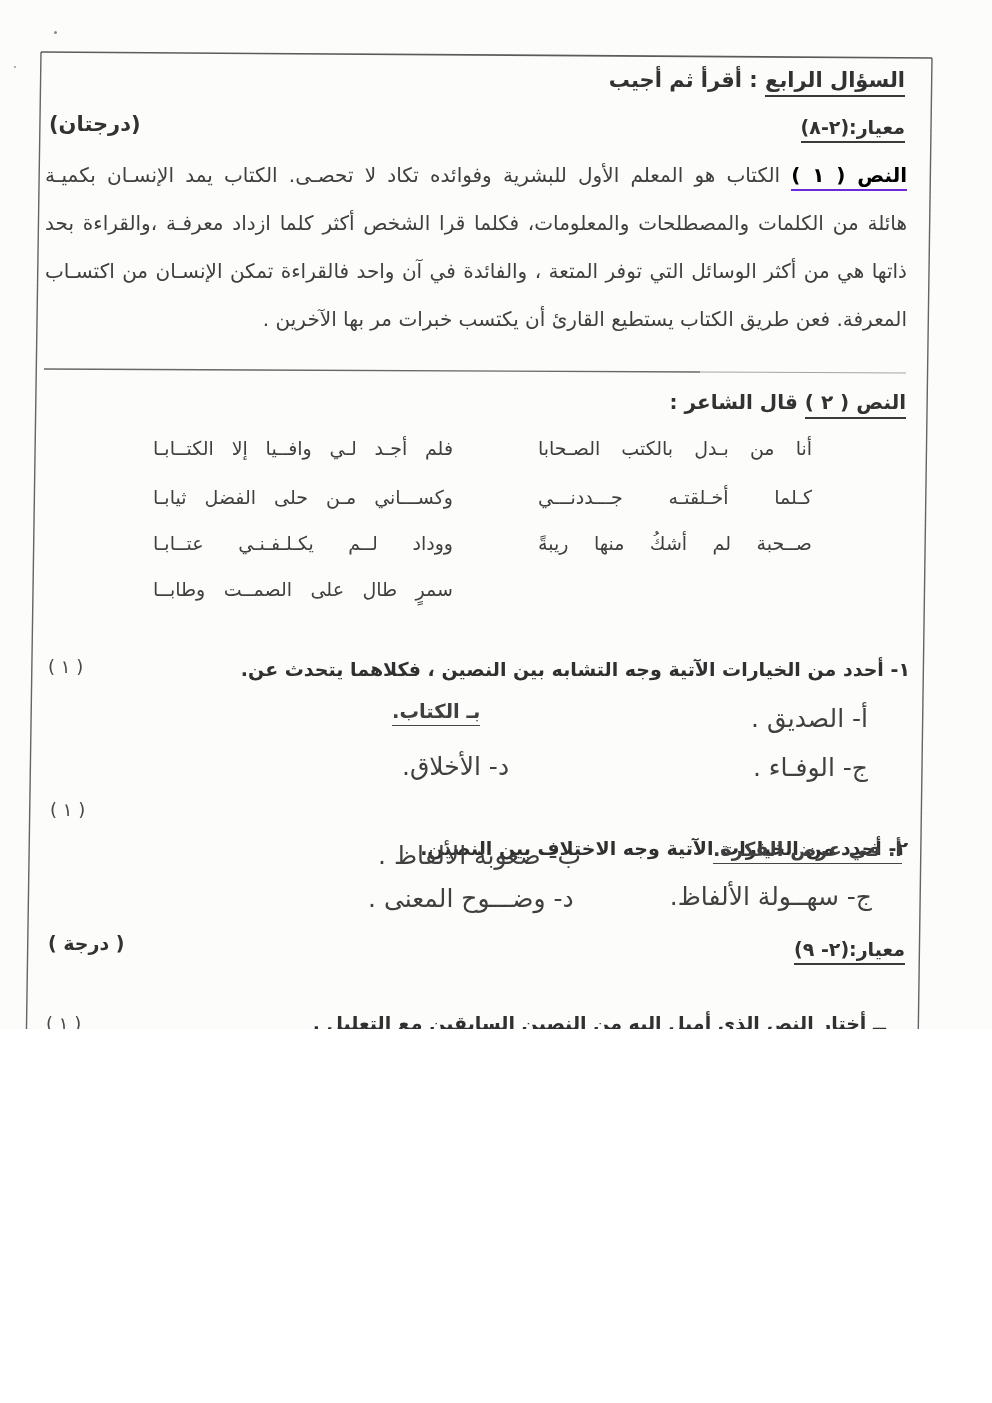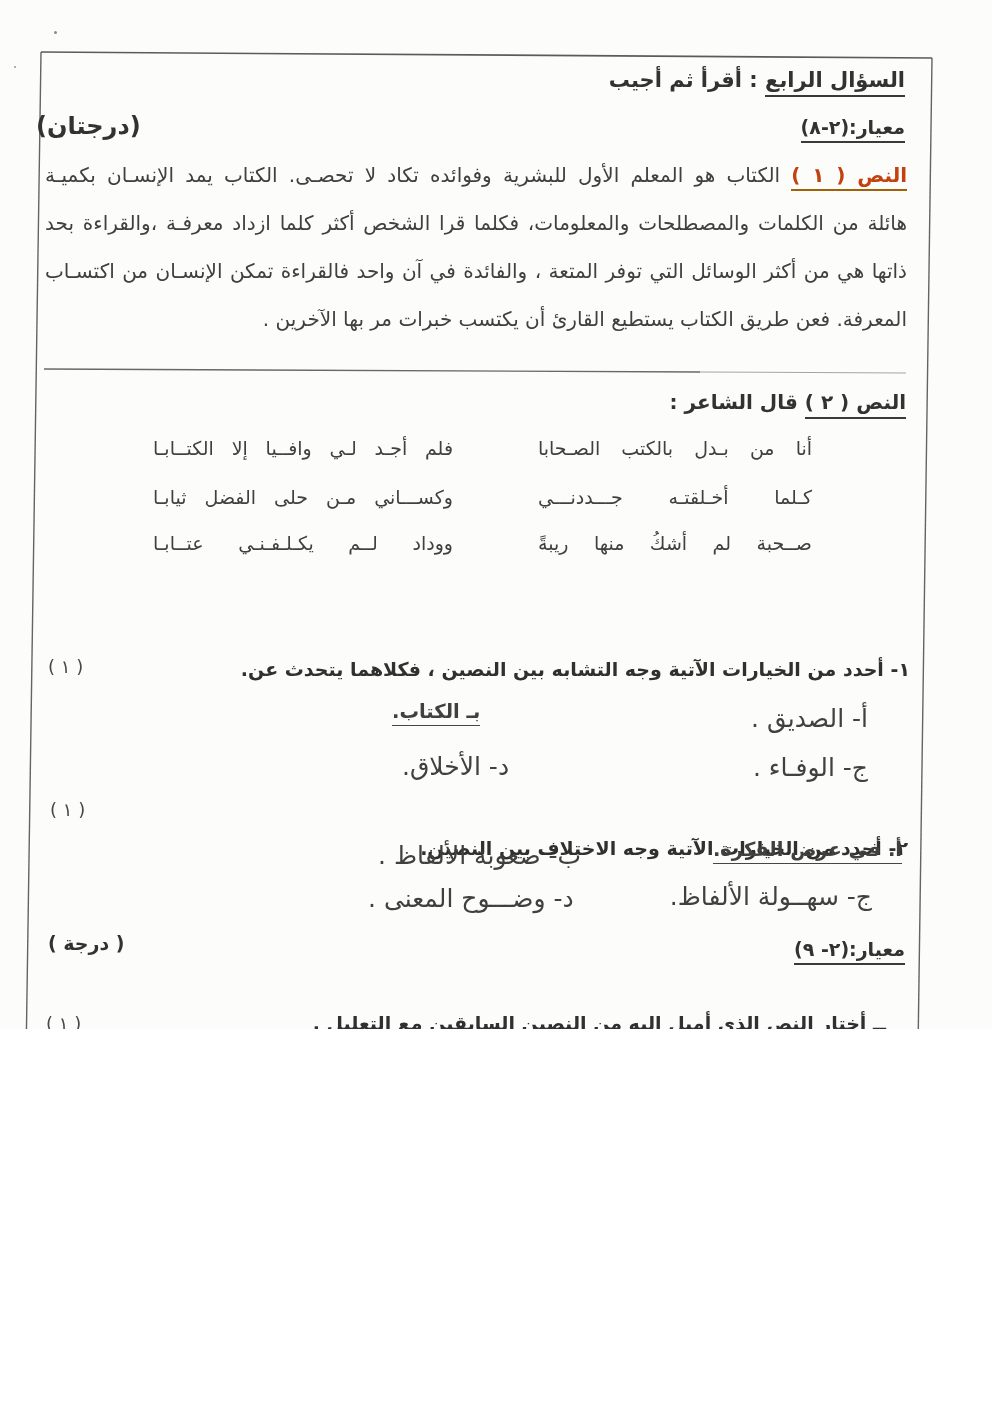--- a/index.html
+++ b/index.html
@@ -17,21 +17,21 @@
   .u{border-bottom:2px solid #3a3a3a;padding-bottom:3px;}
   .u-thin{border-bottom:1.6px solid #464646;padding-bottom:2px;}
   
   .pline{
     position:absolute;left:45px;width:862px;
     font-size:20px;color:#404040;
     text-align:justify;text-align-last:justify;
     white-space:nowrap;
   }
   .pline.last{text-align:right;text-align-last:right;}
-  .pline .plabel{font-weight:bold;color:#c2410c;border-bottom:2px solid #a16207;padding-bottom:2px;font-size:20px;}
+  .pline .plabel{font-weight:bold;color:#000000;border-bottom:2px solid #6d28d9;padding-bottom:2px;font-size:20px;}
   
   .hemi{
     position:absolute;font-size:19px;color:#404040;
     text-align:justify;text-align-last:justify;white-space:nowrap;
   }
   .hemi.right{left:538px;width:274px;}
   .hemi.left{left:153px;width:300px;}
   .qtext{font-size:19px;font-weight:bold;color:#303030;}
   .opt{font-size:25px;color:#404040;}
   .mark{font-size:18px;color:#474747;}
@@ -56,40 +56,41 @@
   </svg>
 
   <div class="speck" style="left:54px;top:31px;width:3px;height:3px;background:#8a8a8a;"></div>
   <div class="speck" style="left:14px;top:66px;width:2px;height:2px;background:#9a9a9a;"></div>
   <div class="speck" style="left:652px;top:1201px;width:3px;height:2px;background:#b5b5b5;"></div>
 
   <div class="abs" style="top:68px;right:87px;font-size:21px;">
     <span class="b u">السؤال الرابع</span><span class="b"> : أقرأ ثم أجيب</span>
   </div>
   <div class="abs b u" style="top:116px;right:87px;font-size:19px;">معيار:(٢-٨)</div>
-  <div class="abs b" style="top:112px;left:36px;font-size:24px;">(درجتان)</div>
+  <div class="abs b" style="top:112px;left:49px;font-size:21px;">(درجتان)</div>
 
   <div class="pline" style="top:163px;">
     <span class="plabel">النص ( ١ )</span>
     <span>الكتاب هو المعلم الأول للبشرية وفوائده تكاد لا تحصـى. الكتاب يمد الإنسـان بكميـة</span>
   </div>
   <div class="pline" style="top:211px;">هائلة من الكلمات والمصطلحات والمعلومات، فكلما قرا الشخص أكثر كلما ازداد معرفـة ،والقراءة بحد</div>
   <div class="pline" style="top:259px;">ذاتها هي من أكثر الوسائل التي توفر المتعة ، والفائدة في آن واحد فالقراءة تمكن الإنسـان من اكتسـاب</div>
   <div class="pline last" style="top:307px;">المعرفة. فعن طريق الكتاب يستطيع القارئ أن يكتسب خبرات مر بها الآخرين .</div>
 
   <div class="abs" style="top:390px;right:86px;font-size:20px;">
     <span class="b u">النص ( ٢ )</span><span class="b"> قال الشاعر :</span>
   </div>
 
   <div class="hemi right" style="top:437px;">أنا من بـدل بالكتب الصـحابا</div>
   <div class="hemi left" style="top:437px;">فلم أجـد لـي وافــيا إلا الكتــابـا</div>
   <div class="hemi right" style="top:486px;">كـلما أخـلقتـه جـــددنـــي</div>
   <div class="hemi left" style="top:486px;">وكســـاني مـن حلى الفضل ثيابـا</div>
   <div class="hemi right" style="top:532px;">صــحبة لم أشكُ منها ريبةً</div>
   <div class="hemi left" style="top:532px;">ووداد لــم يكـلـفـنـي عتــابـا</div>
+  <div class="hemi left" style="top:578px;">سمرٍ طال على الصمــت وطابــا</div>
 
   <div class="abs qtext" style="top:658px;right:82px;">١- أحدد من الخيارات الآتية وجه التشابه بين النصين ،  فكلاهما يتحدث عن.</div>
   <div class="abs mark" style="top:656px;left:48px;">( ١ )</div>
   <div class="abs opt" style="top:704px;right:124px;">أ- الصديق .</div>
   <div class="abs opt b u-thin" style="top:700px;left:392px;font-size:19.5px;text-align:right;">بـ الكتاب.</div>
   <div class="abs opt" style="top:753px;right:124px;">ج- الوفـاء .</div>
   <div class="abs opt" style="top:752px;left:402px;">د- الأخلاق.</div>
 
   <div class="abs qtext" style="top:797px;right:84px;margin-top:40px;">٢- أحدد من الخيارات الآتية وجه الاختلاف بين النصين.</div>
   <div class="abs mark" style="top:799px;left:50px;">( ١ )</div>

